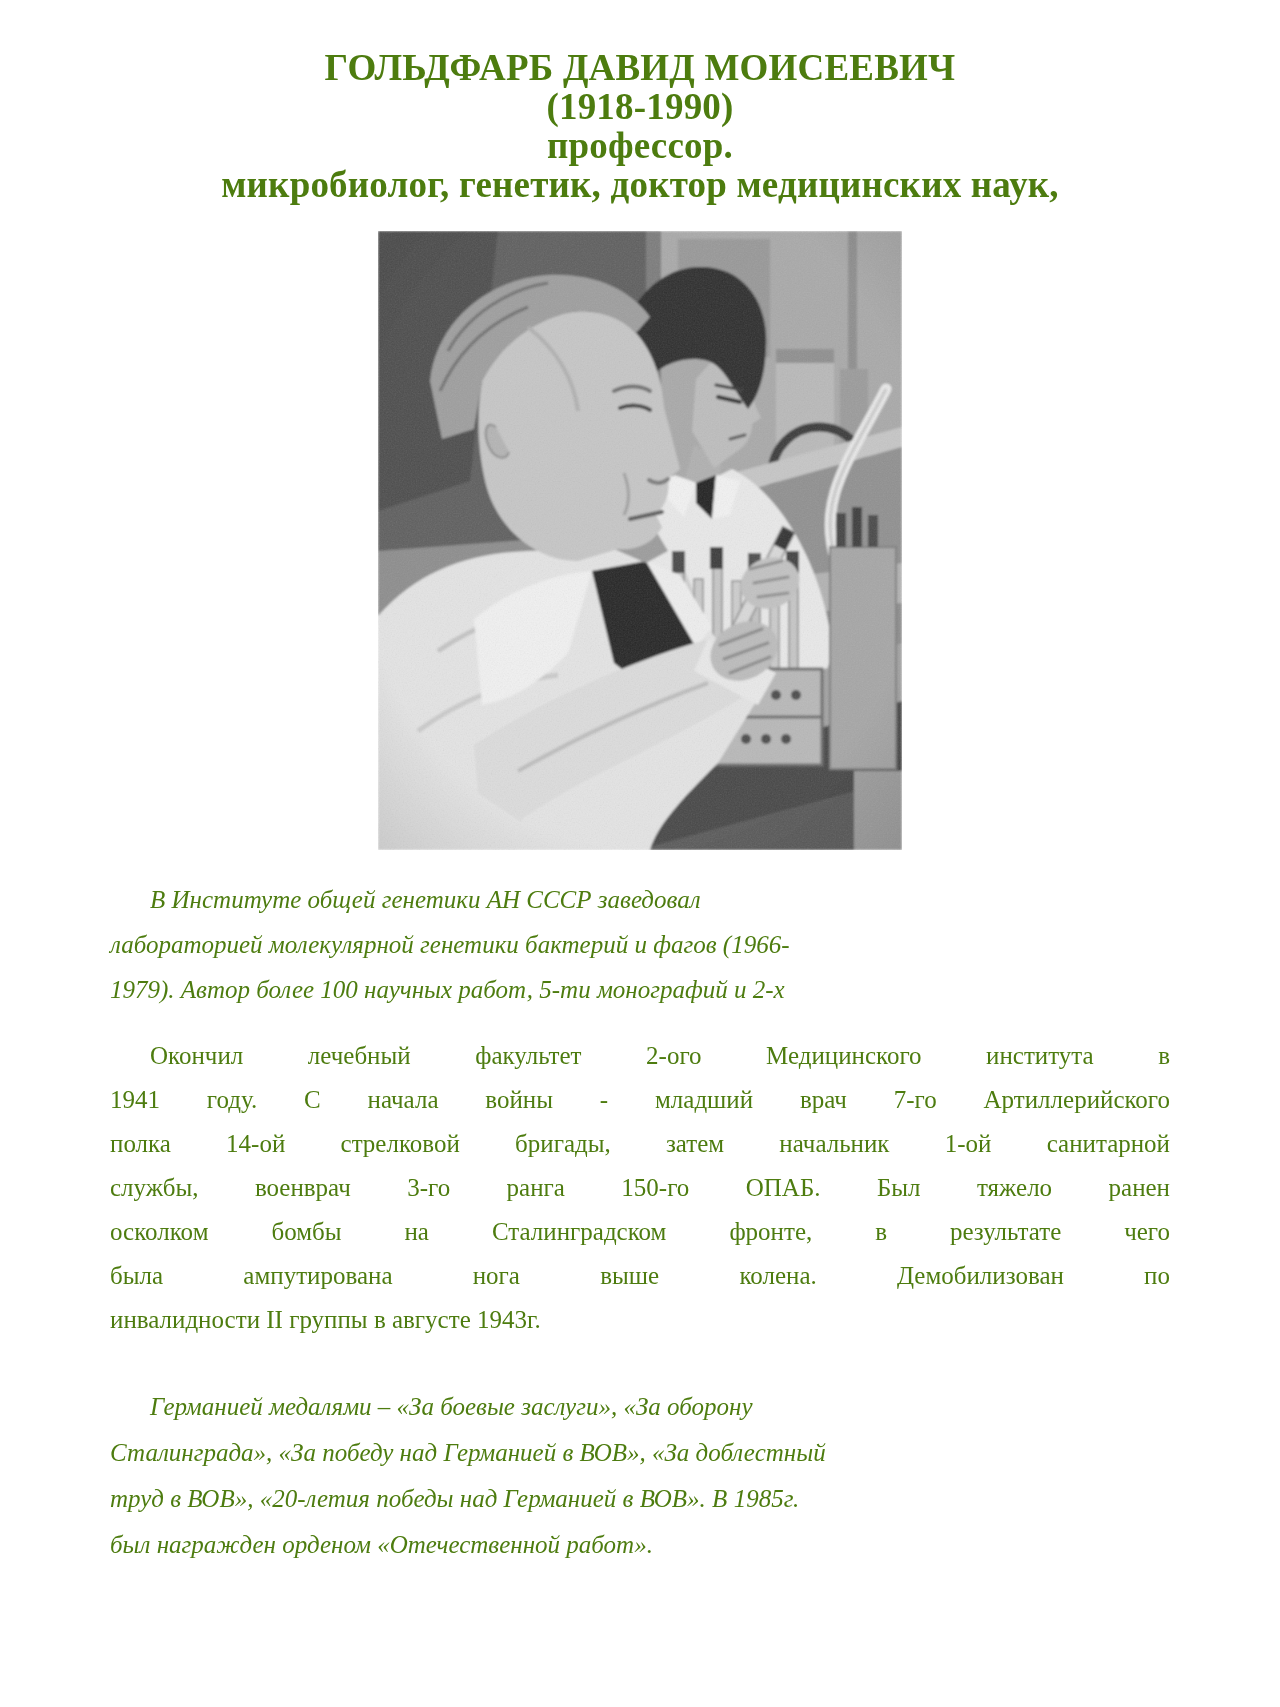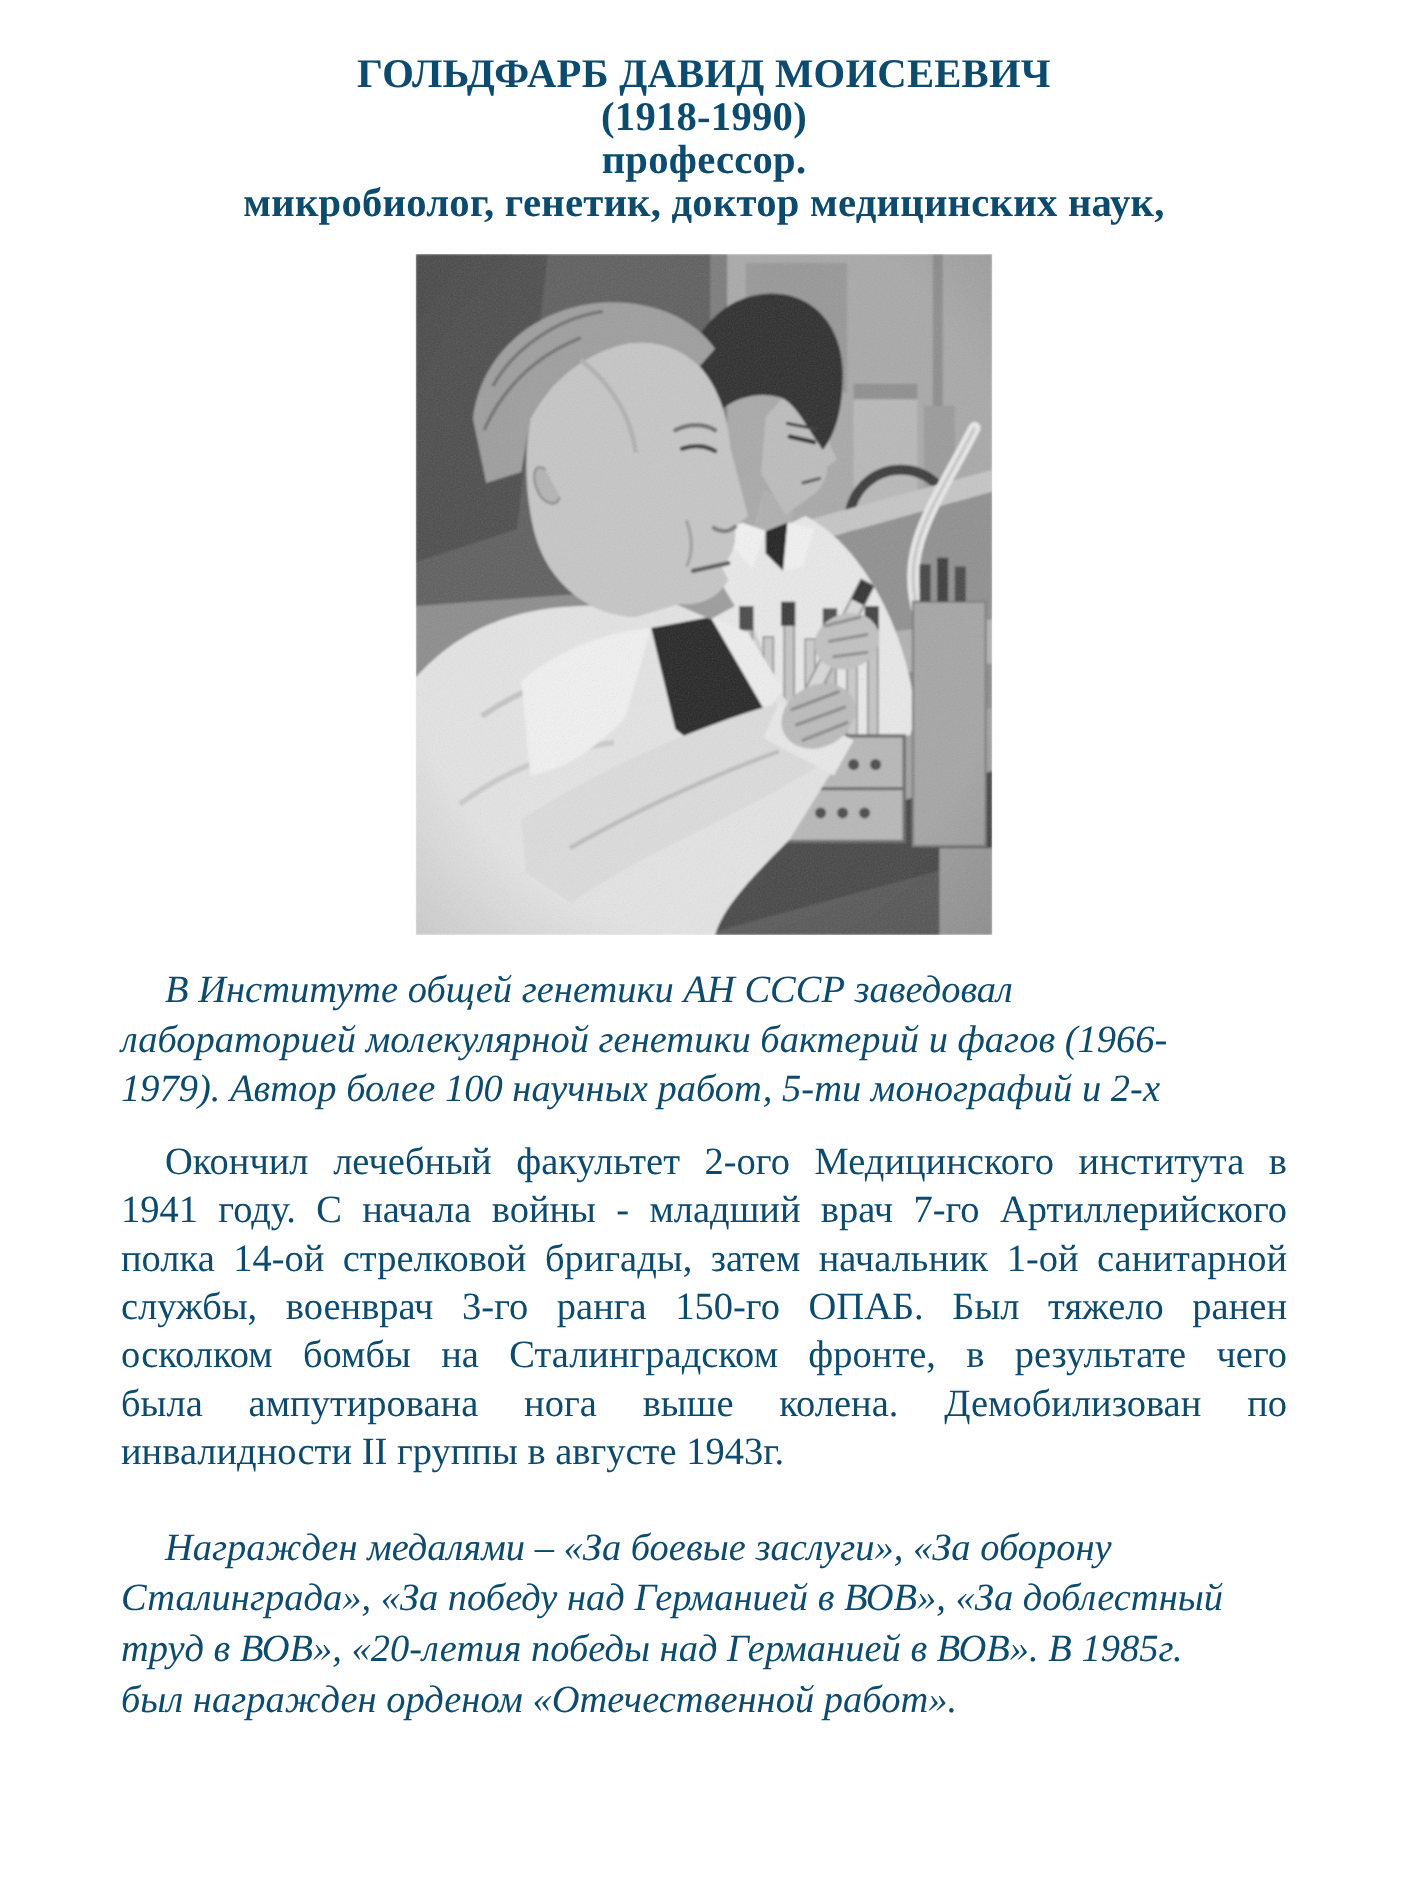--- a/index.html
+++ b/index.html
@@ -3,41 +3,41 @@
 <meta charset="utf-8">
 <style>
   html, body { margin: 0; padding: 0; background: #ffffff; }
   .page {
     position: relative;
     width: 1280px;
     height: 1707px;
     margin: 0 auto;
     background: #ffffff;
     font-family: "Liberation Serif", serif;
-    color: #0c4a6e;
+    color: #4d7c0f;
     overflow: hidden;
   }
   .doc-header {
     padding-top: 48px;
     text-align: center;
     font-weight: bold;
     font-size: 37px;
     line-height: 39px;
     letter-spacing: 0.2px;
   }
   .photo-wrap {
     width: 524px;
     height: 619px;
     margin: 27px auto 0 auto;
   }
   .content {
     margin: 0 110px;
     width: 1060px;
   }
-  .para { font-size: 35px; }
+  .para { font-size: 25px; }
   .para .pline { width: 100%; }
   .p1 { margin-top: 27px; line-height: 45px; font-style: italic; }
   .p2 { margin-top: 22px; line-height: 44px; }
   .p3 { margin-top: 42px; line-height: 46px; font-style: italic; }
   .first { padding-left: 40px; box-sizing: border-box; }
   .just { text-align: justify; text-align-last: justify; }
 </style>
 </head>
 <body>
 
@@ -210,20 +210,20 @@
       <div class="pline first just">Окончил лечебный факультет 2-ого Медицинского института в</div>
       <div class="pline just">1941 году. С начала войны - младший врач 7-го Артиллерийского</div>
       <div class="pline just">полка 14-ой стрелковой бригады, затем начальник 1-ой санитарной</div>
       <div class="pline just">службы, военврач 3-го ранга 150-го ОПАБ. Был тяжело ранен</div>
       <div class="pline just">осколком бомбы на Сталинградском фронте, в результате чего</div>
       <div class="pline just">была ампутирована нога выше колена. Демобилизован по</div>
       <div class="pline">инвалидности II группы в августе 1943г.</div>
     </div>
 
     <div class="para p3">
-      <div class="pline first">Награжден медалями – «За боевые заслуги», «За оборону</div>
+      <div class="pline first">Германией медалями – «За боевые заслуги», «За оборону</div>
       <div class="pline">Сталинграда», «За победу над Германией в ВОВ», «За доблестный</div>
       <div class="pline">труд в ВОВ», «20-летия победы над Германией в ВОВ». В 1985г.</div>
       <div class="pline">был награжден орденом «Отечественной работ».</div>
     </div>
   </main>
 
 </div>
 
 </body></html>

